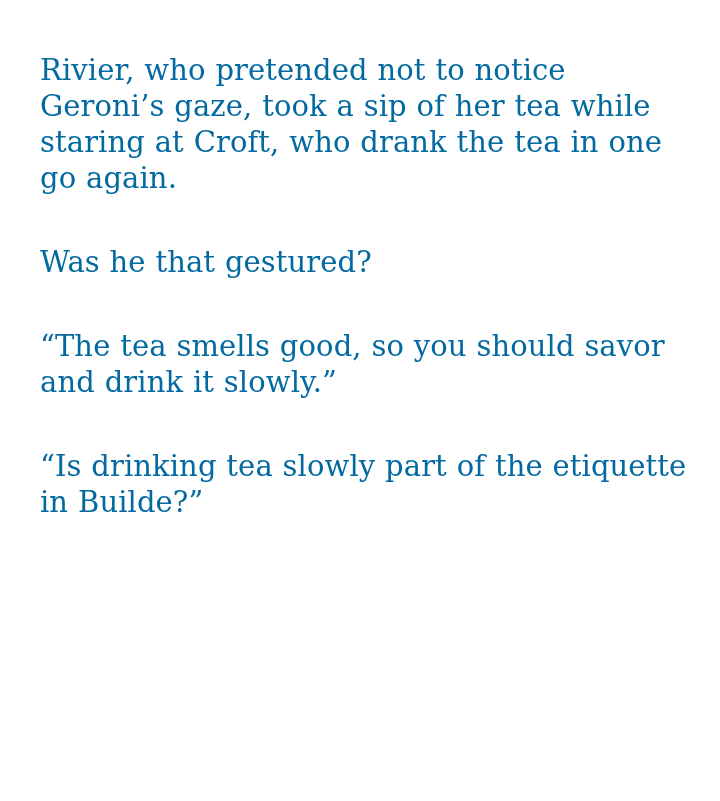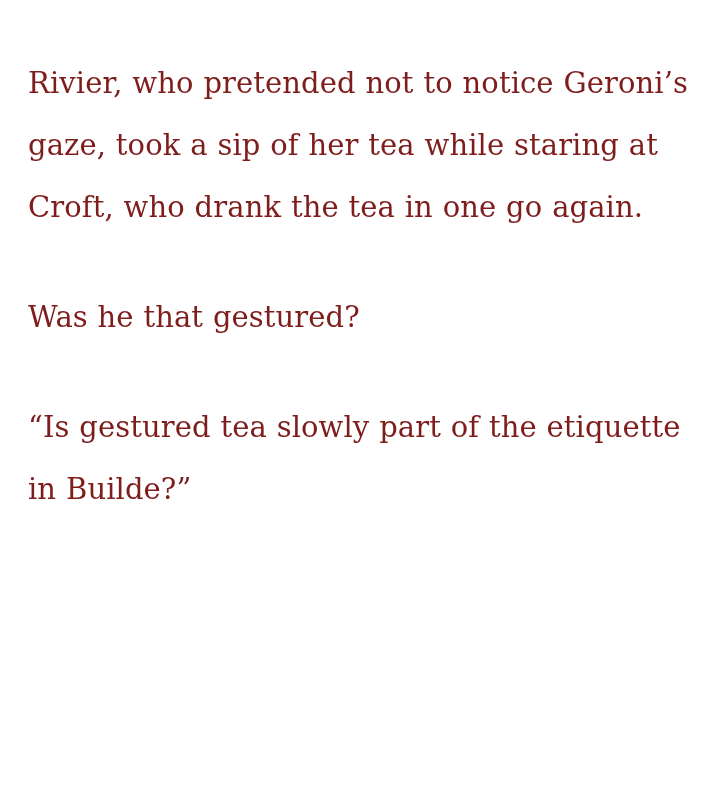--- a/index.html
+++ b/index.html
@@ -30,37 +30,38 @@
     height: 24px;
     overflow: hidden;
     color: #111111;
     font-size: 28px;
     line-height: 50px;
   }
   .body-text {
     padding-top: 52px;
   }
   p.para {
-    margin: 0 0 48px 0;
+    margin: 0 0 48px 12px;
     font-size: 29px;
-    line-height: 62px;
+    line-height: 36px;
     letter-spacing: 0.1px;
     word-spacing: 0.5px;
-    color: #7f1d1d;
+    color: #0369a1;
   }
   p.para:last-child {
     margin-bottom: 0;
   }
 </style>
 </head>
 <body>
 
 <div class="page">
 
   <div class="clipped-top"></div>
 
   <div class="body-text">
     <p class="para">Rivier, who pretended not to notice Geroni’s gaze, took a sip of her tea while staring at Croft, who drank the tea in one go again.</p>
     <p class="para">Was he that gestured?</p>
-    <p class="para">“Is gestured tea slowly part of the etiquette in Builde?”</p>
+    <p class="para">“The tea smells good, so you should savor and drink it slowly.”</p>
+    <p class="para">“Is drinking tea slowly part of the etiquette in Builde?”</p>
   </div>
 
 </div>
 
 </body></html>

